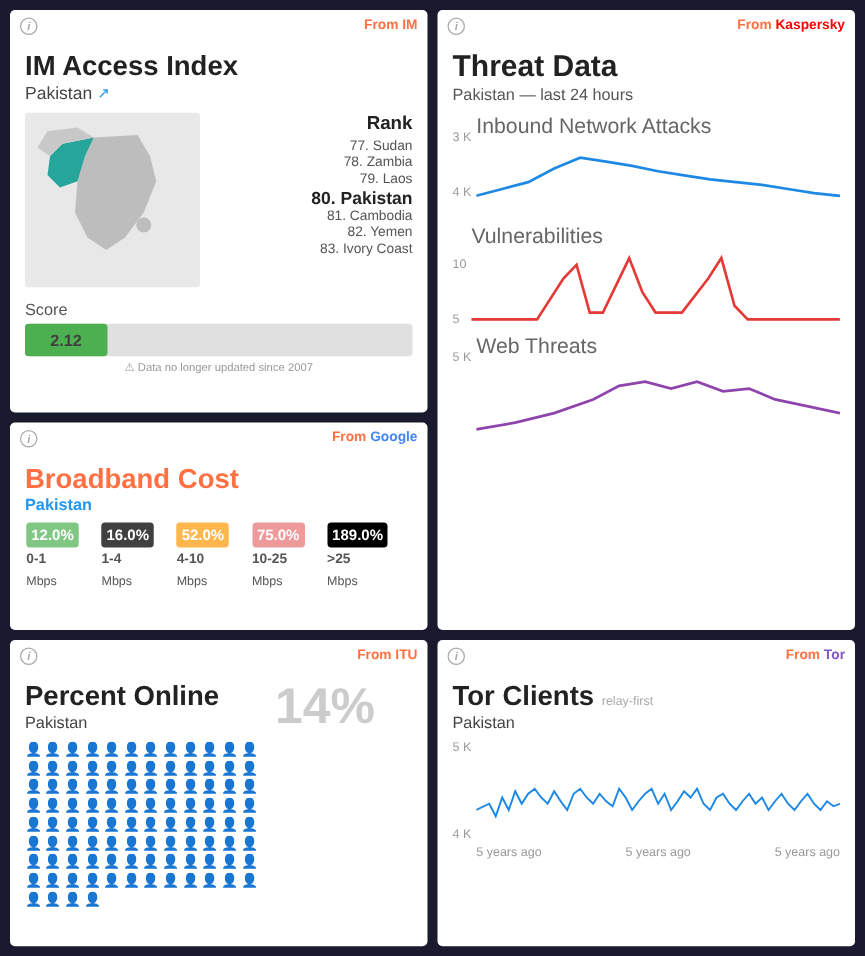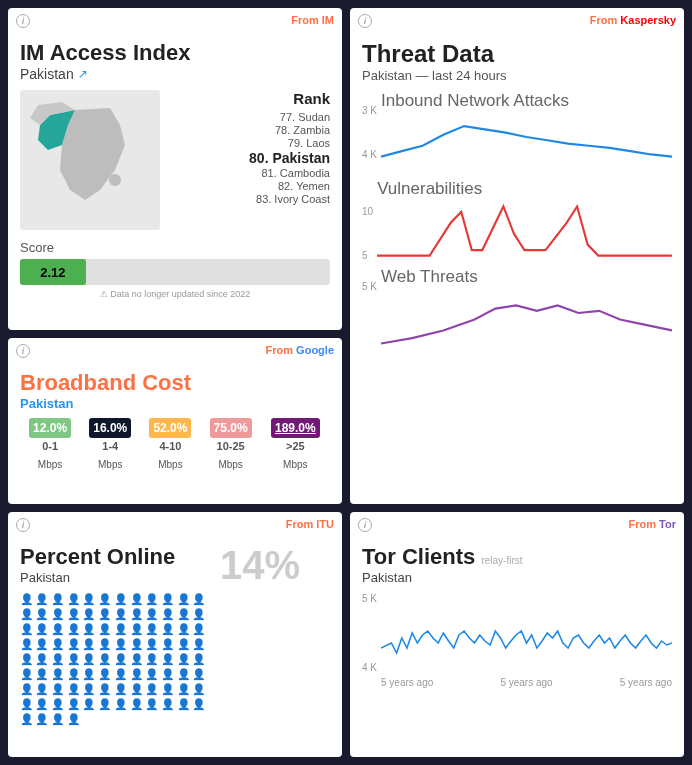--- a/index.html
+++ b/index.html
@@ -76,48 +76,48 @@
     }
     .score-bar-fill {
       background: #4caf50;
       height: 100%;
       border-radius: 3px;
       display: flex;
       align-items: center;
       justify-content: center;
       font-size: 13px;
       font-weight: bold;
-      color: #000000;
+      color: #404040;
     }
     .data-note {
       font-size: 9px;
       color: #999;
       text-align: center;
       margin-top: 4px;
     }
     
     .card-threat { grid-column: 2; grid-row: 1 / 3; }
     .card-threat h2 { font-size: 24px; font-weight: bold; color: #222; margin-top: 20px; }
     .card-threat .subtitle { font-size: 13px; color: #555; margin-bottom: 8px; }
     .chart-section { margin: 6px 0; }
     .chart-label { font-size: 17px; color: #666; margin-bottom: 2px; }
     .chart-area { height: 60px; position: relative; }
     svg.sparkline { width: 100%; height: 100%; }
     
     .card-broadband { grid-column: 1; grid-row: 2; }
     .card-broadband h2 { font-size: 22px; font-weight: bold; color: #ff7043; margin-top: 20px; }
     .card-broadband .subtitle { font-size: 13px; color: #2196f3; font-weight: bold; margin-bottom: 8px; }
     .bb-table { width: 100%; border-collapse: collapse; margin-top: 8px; }
-    .bb-table td { text-align: center; font-size: 12px; padding: 2px 1px; }
+    .bb-table td { font-size: 12px; padding: 2px 1px; }
     .bb-pct { font-weight: bold; color: #fff; padding: 3px 4px; border-radius: 3px; font-size: 12px; }
     .bb-pct.p1 { background: #81c784; }
-    .bb-pct.p2 { background: #0f172a; }
+    .bb-pct.p2 { background: #404040; }
     .bb-pct.p3 { background: #ffb74d; }
     .bb-pct.p4 { background: #ef9a9a; }
-    .bb-pct.p5 { background: #701a75; text-decoration: underline; }
+    .bb-pct.p5 { background: #000000; }
     .bb-range { color: #555; font-size: 11px; font-weight: bold; }
     .bb-unit { color: #555; font-size: 10px; }
     
     .card-percent { grid-column: 1; grid-row: 3; }
     .card-percent h2 { font-size: 22px; font-weight: bold; color: #222; margin-top: 20px; }
     .card-percent .subtitle { font-size: 13px; color: #444; margin-bottom: 8px; }
     .people-grid { display: flex; flex-wrap: wrap; gap: 2px; width: 200px; }
     .person-icon { font-size: 14px; }
     .person-icon.active { color: #e53935; }
     .person-icon.inactive { color: #ccc; }
@@ -169,21 +169,21 @@
       <div class="rank-item">81. Cambodia</div>
       <div class="rank-item">82. Yemen</div>
       <div class="rank-item">83. Ivory Coast</div>
     </div>
   </div>
   <div class="score-section">
     <div class="score-label">Score</div>
     <div class="score-bar">
       <div class="score-bar-fill" style="width:21.2%;">2.12</div>
     </div>
-    <div class="data-note">⚠ Data no longer updated since 2022</div>
+    <div class="data-note">⚠ Data no longer updated since 2007</div>
   </div>
 </div>
 
 <div class="card card-threat">
   <div class="info-icon">i</div>
   <div class="card-source">
     <span>From </span><span class="kaspersky" style="color:#ff0000;font-weight:bold;">Kaspersky</span>
   </div>
   <h2>Threat Data</h2>
   <div class="subtitle">

